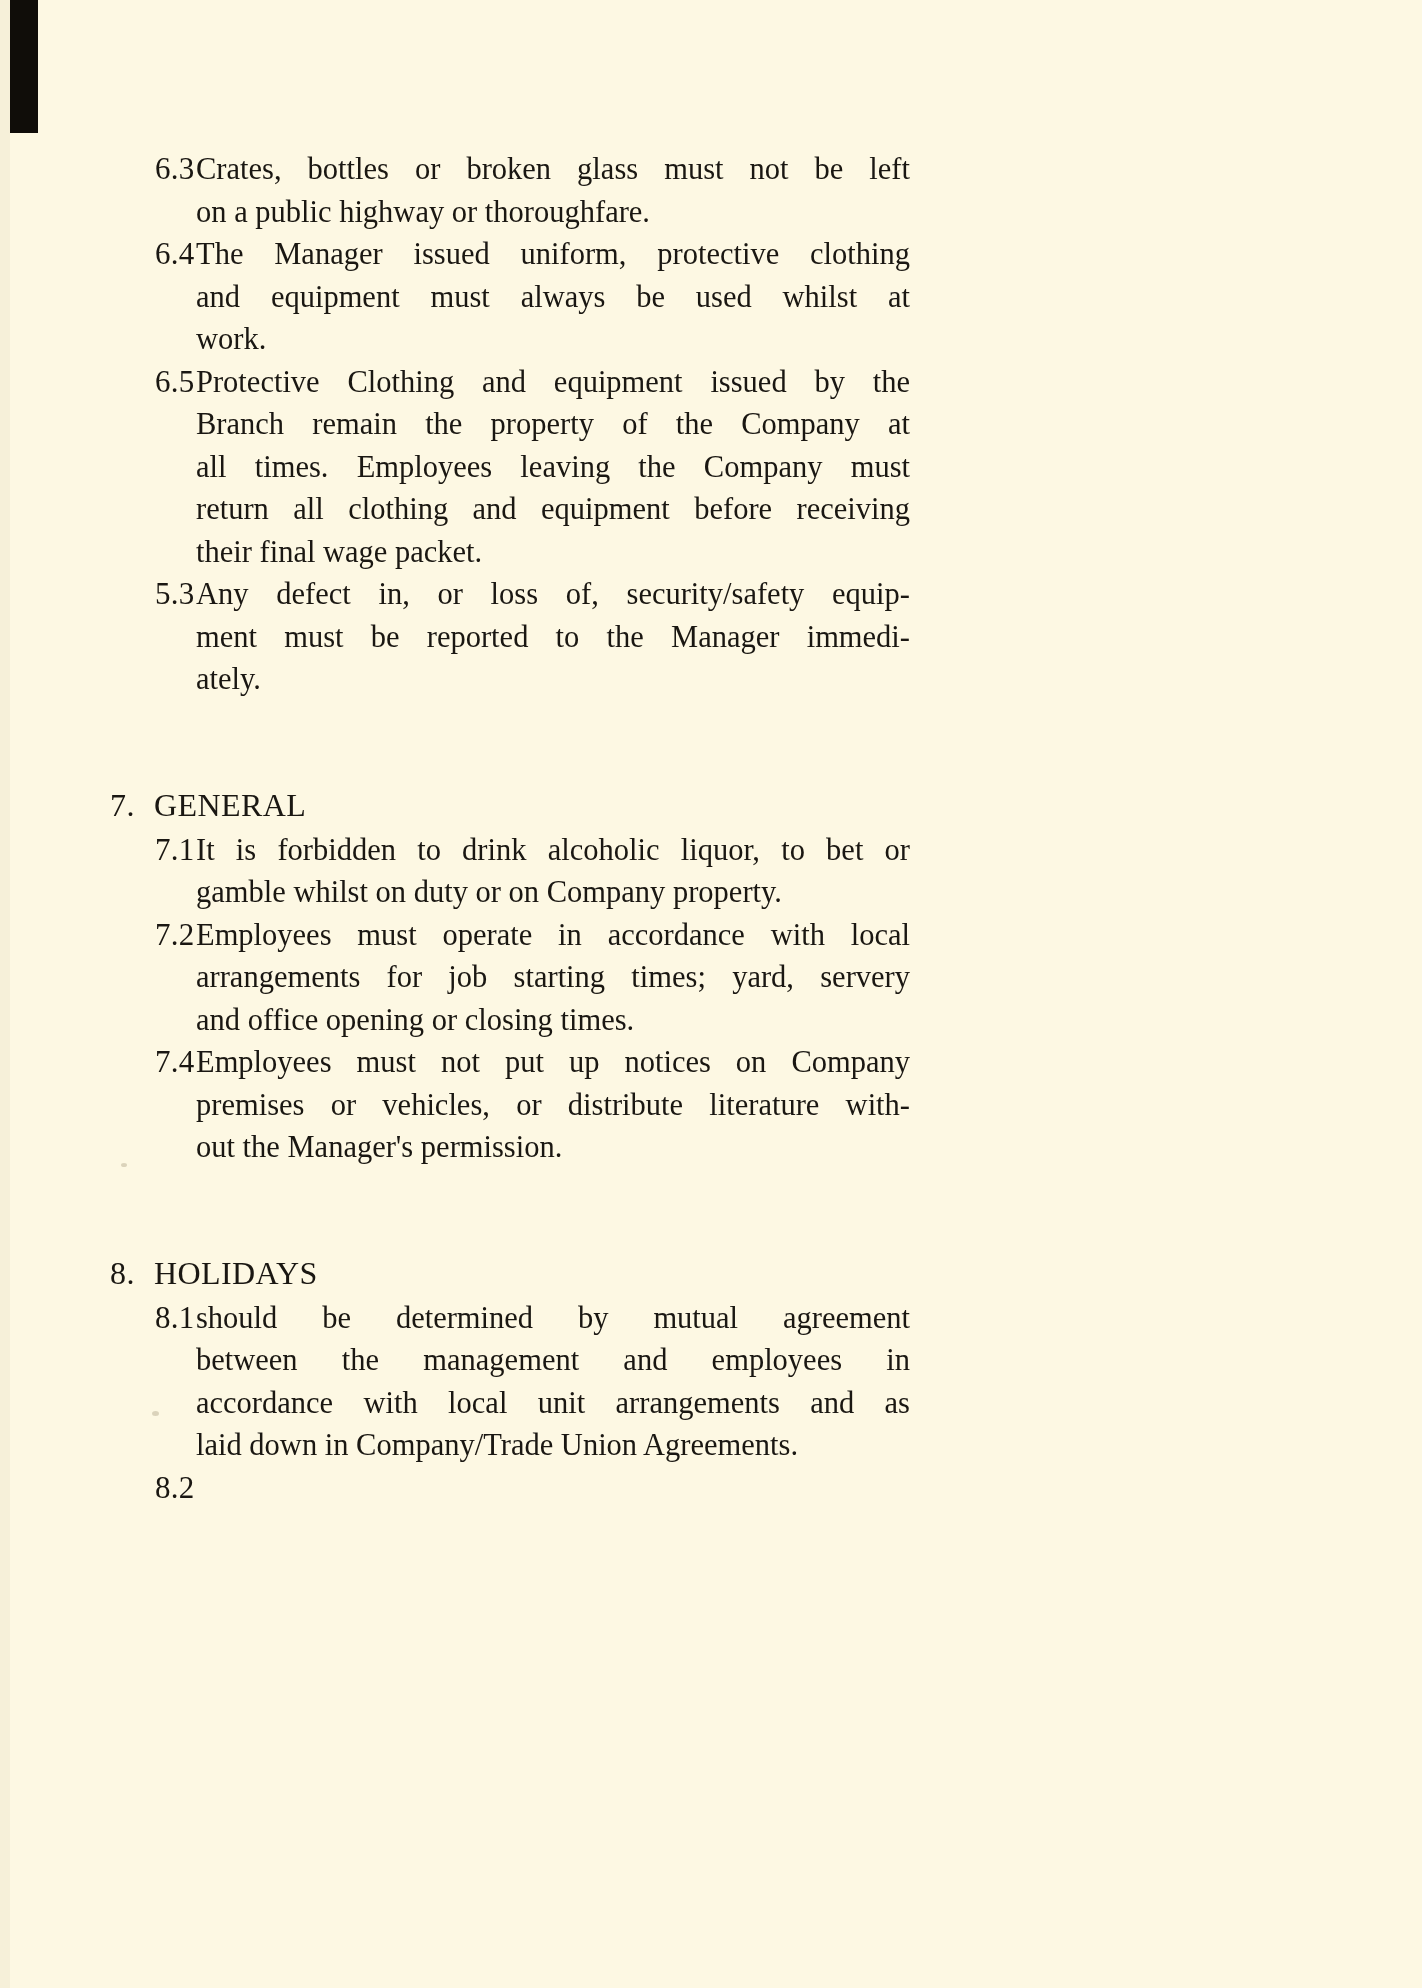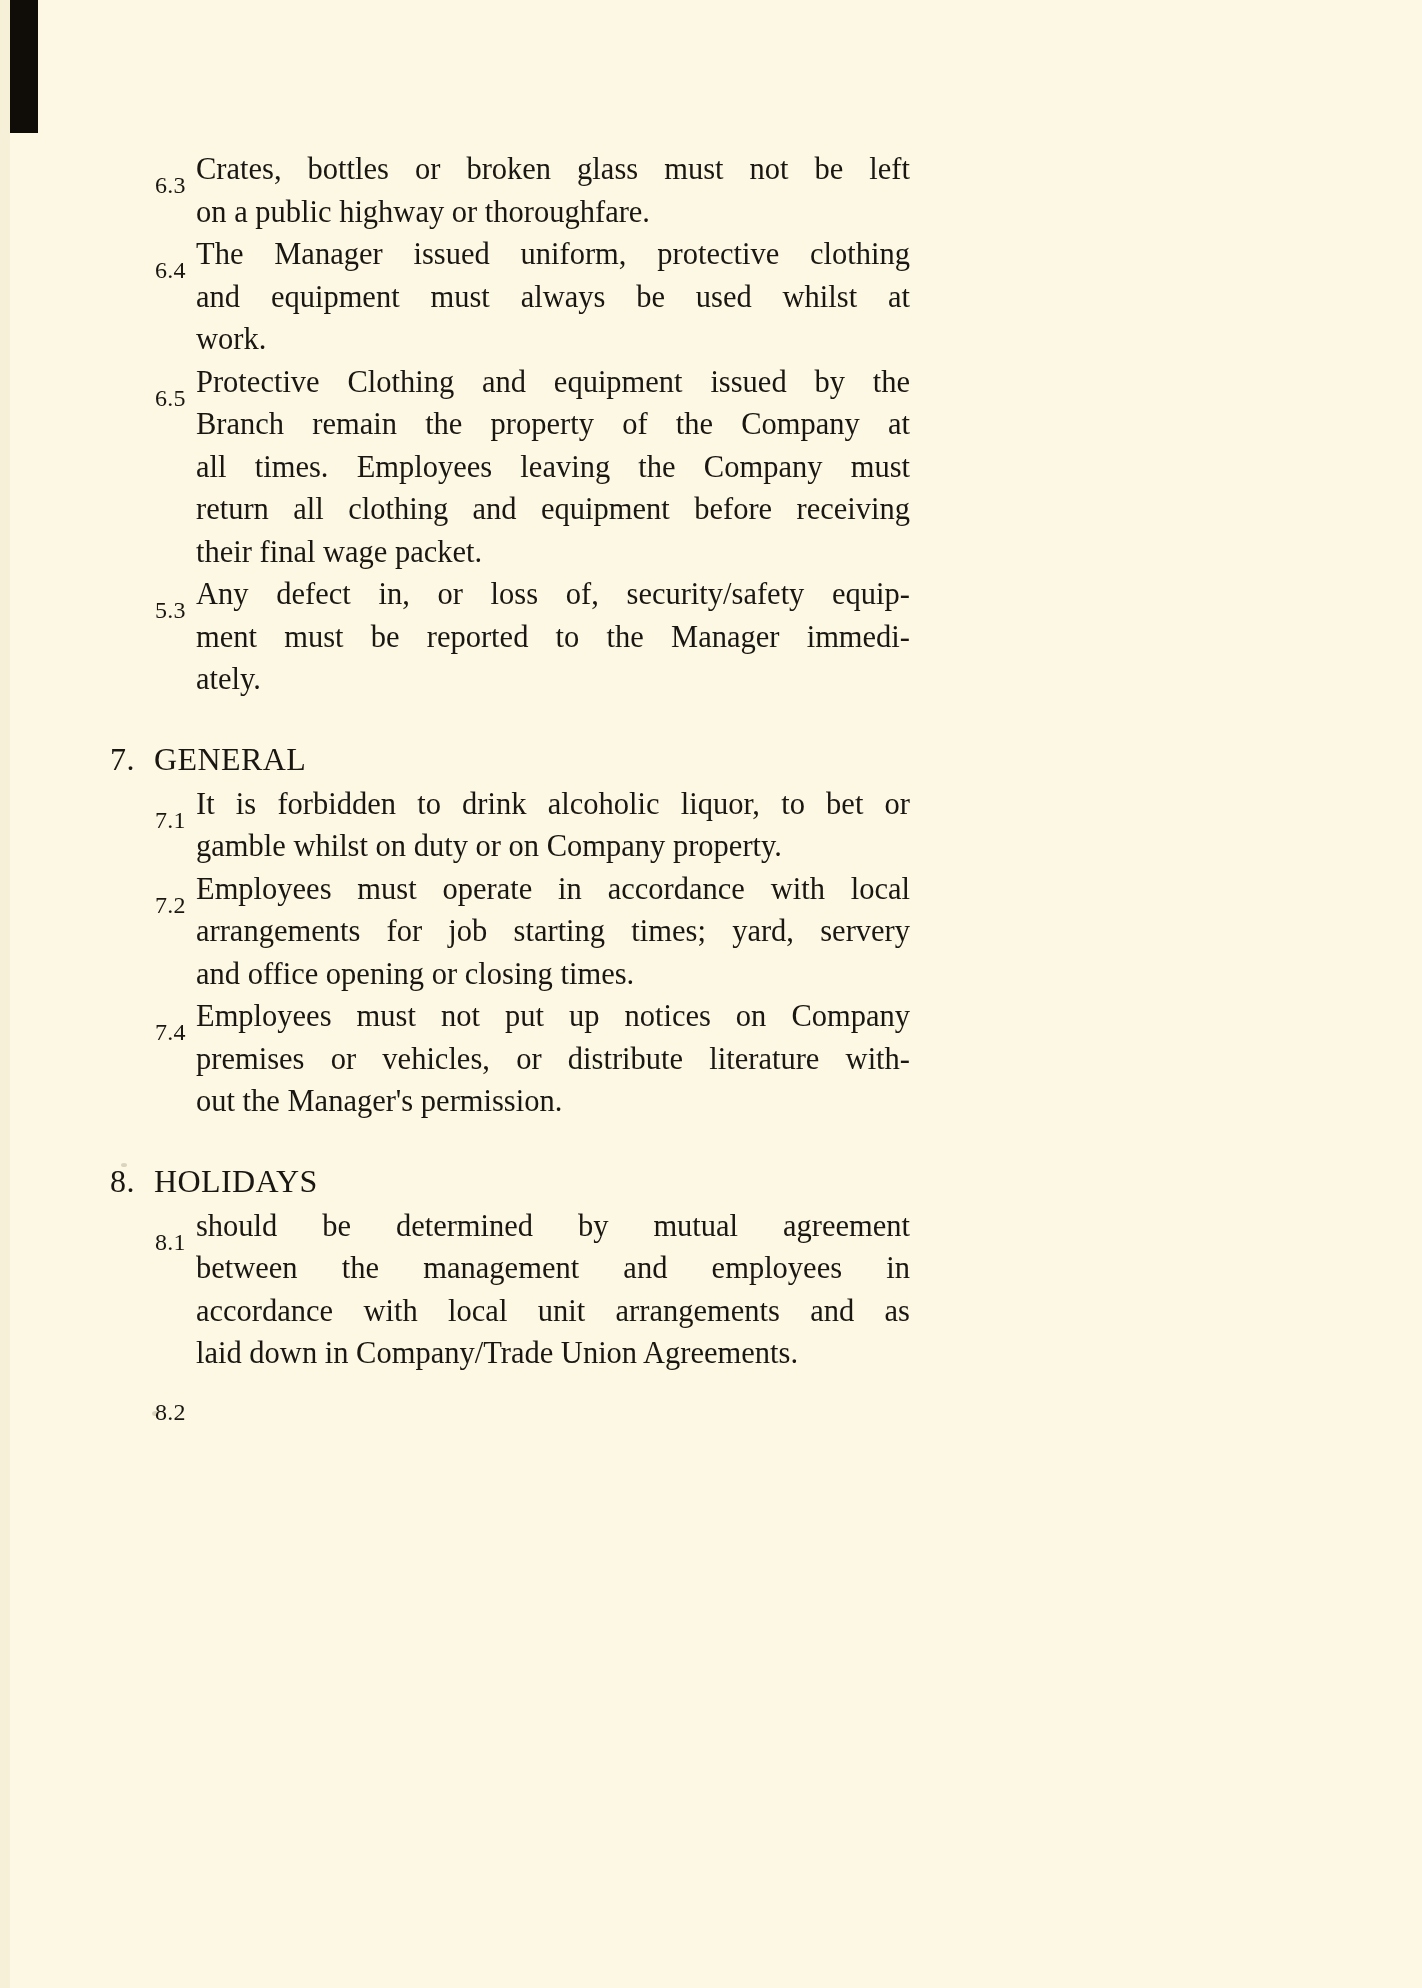--- a/index.html
+++ b/index.html
@@ -52,27 +52,26 @@
   
   .clause {
     display: flex;
     align-items: flex-start;
     margin-bottom: 0;
   }
   .clause-num {
     flex: 0 0 auto;
     width: 86px;
     text-align: left;
-    font-size: 24px;
+    font-size: 31px;
     line-height: 42.5px;
     letter-spacing: 0.2px;
     padding-left: 45px;
     box-sizing: border-box;
     white-space: nowrap;
-    margin-top: 16px;
   }
   .clause-body {
     flex: 1 1 auto;
     font-size: 30.5px;
     line-height: 42.5px;
     text-align: justify;
     text-justify: inter-word;
     hyphens: none;
   }
   .clause-body .ln {
@@ -96,20 +95,21 @@
   }
   .section-head .sec-num {
     flex: 0 0 auto;
     width: 44px;
     padding-left: 0px;
     box-sizing: border-box;
   }
   .section-head .sec-title {
     flex: 1 1 auto;
     white-space: nowrap;
+    margin-top: 46px;
   }
 
   
   .speck {
     position: absolute;
     background: #cfc7ad;
     border-radius: 50%;
     opacity: .75;
   }
 </style>

